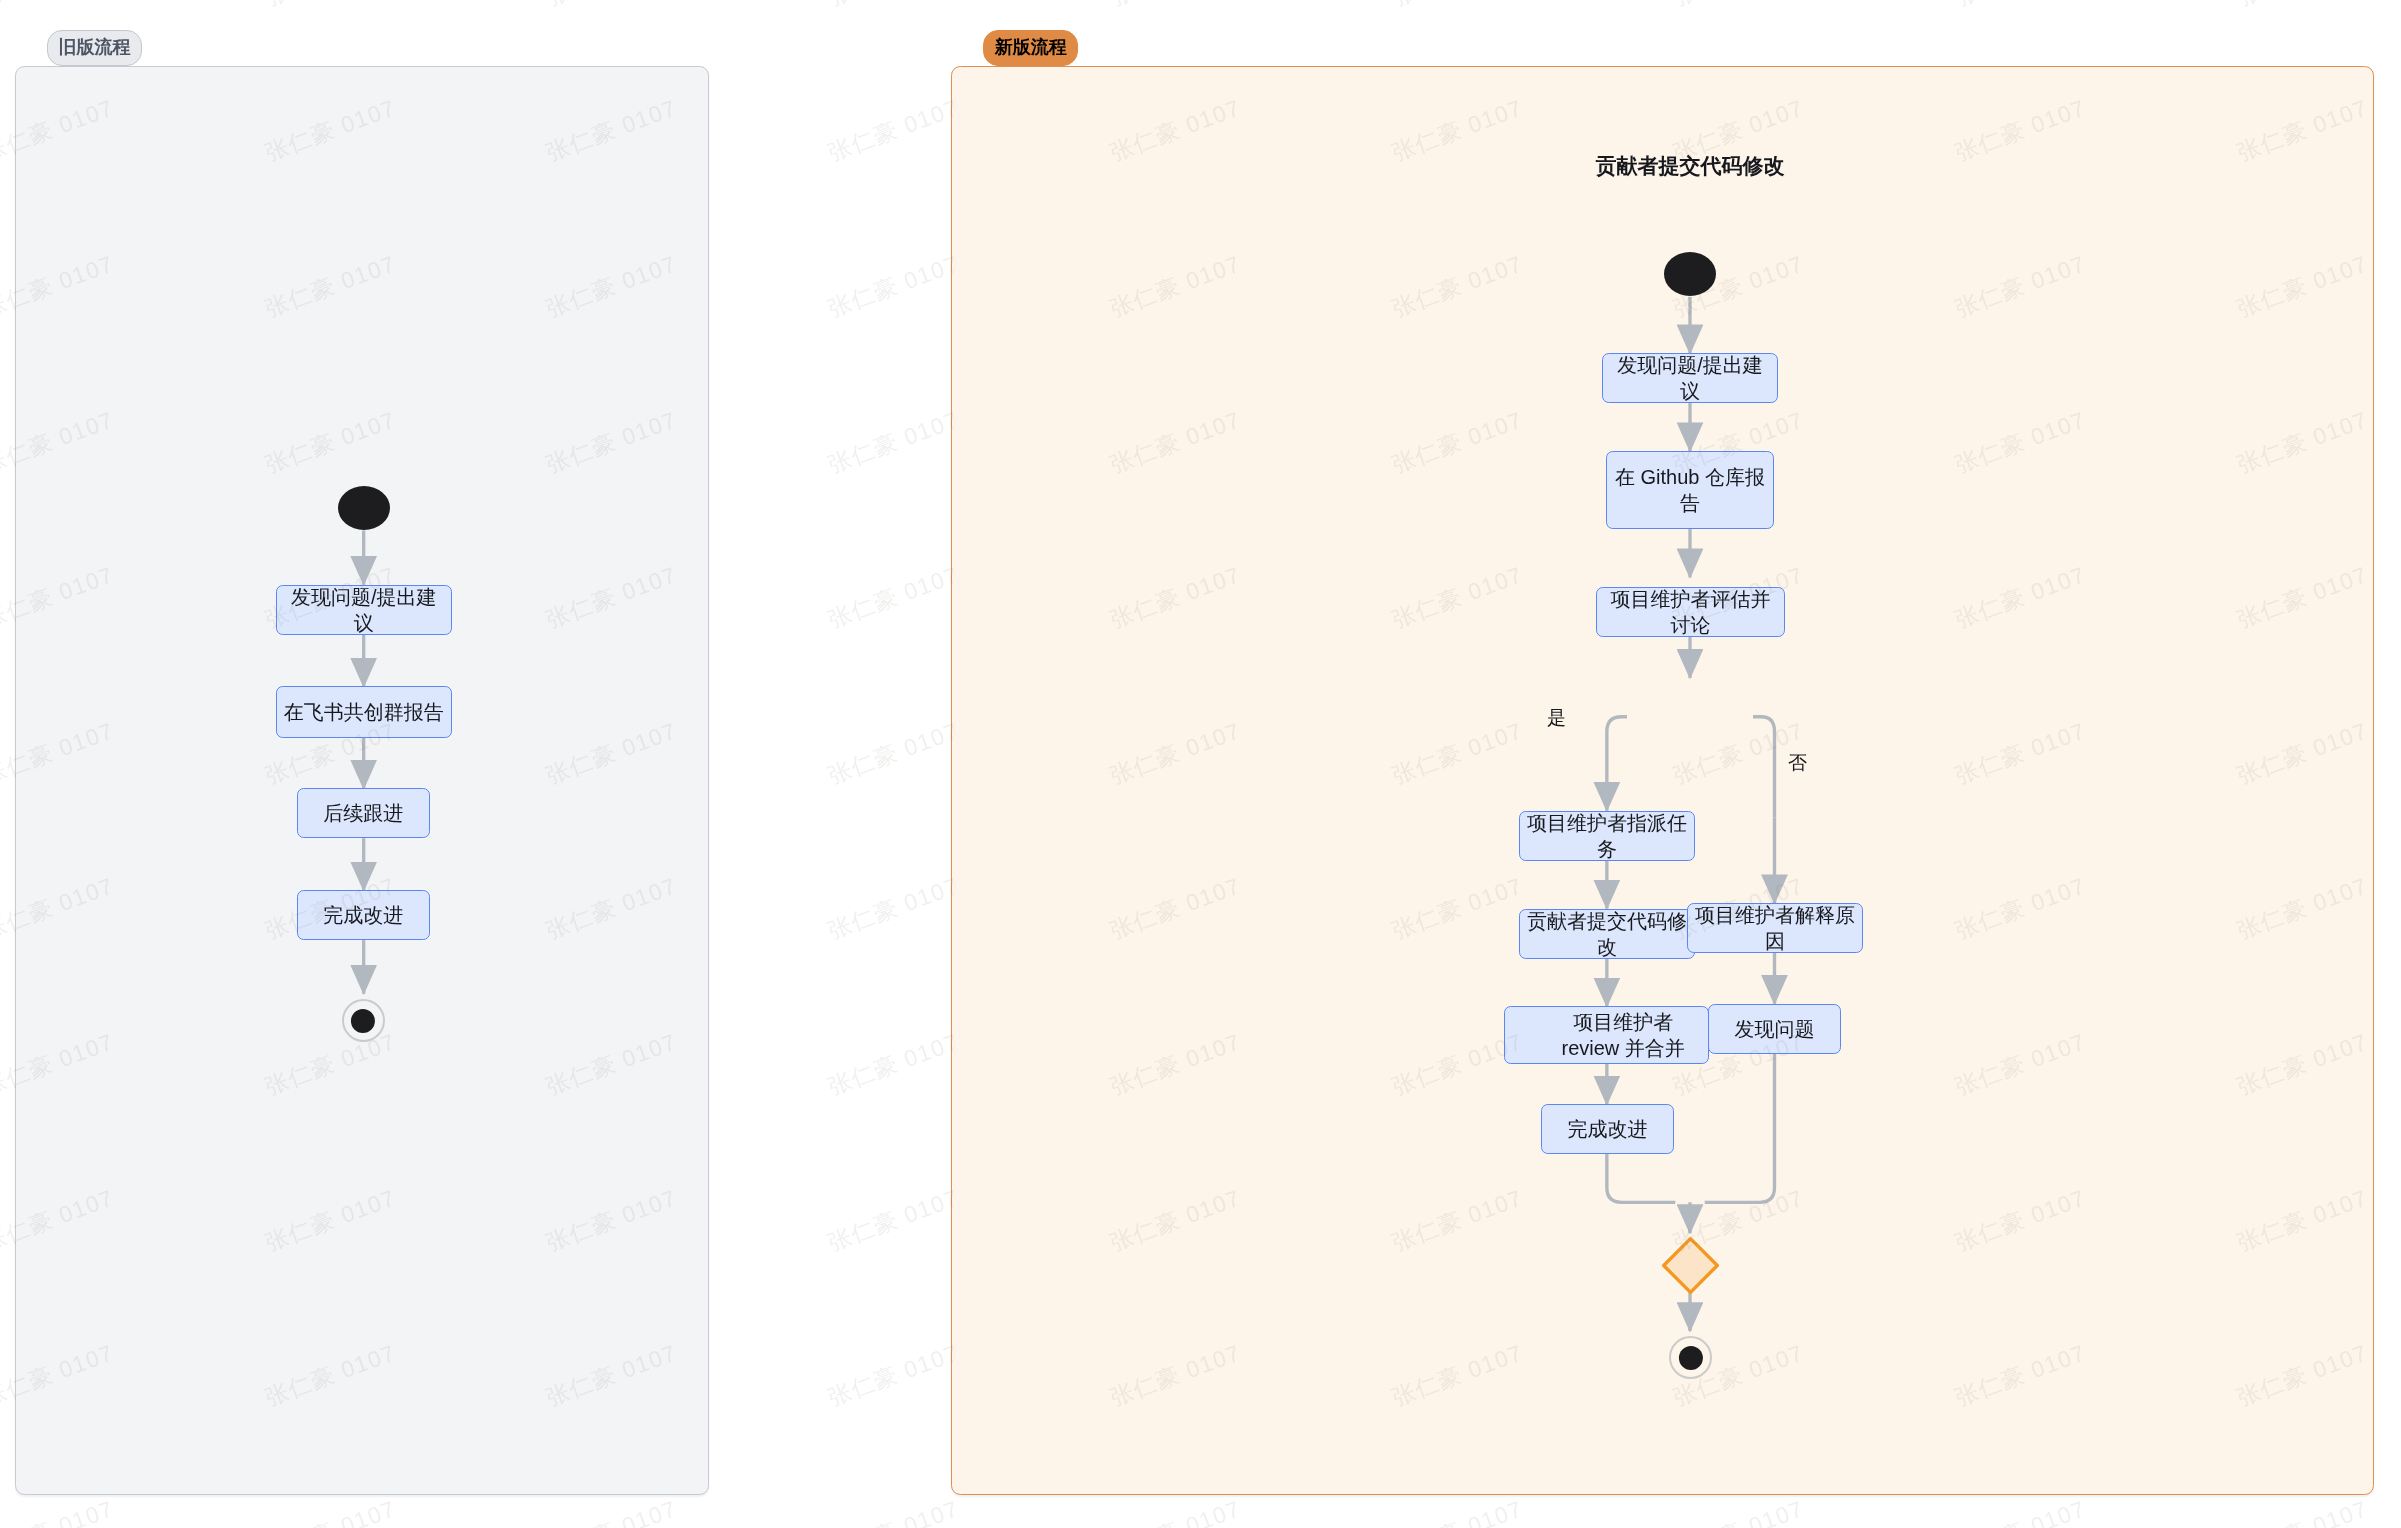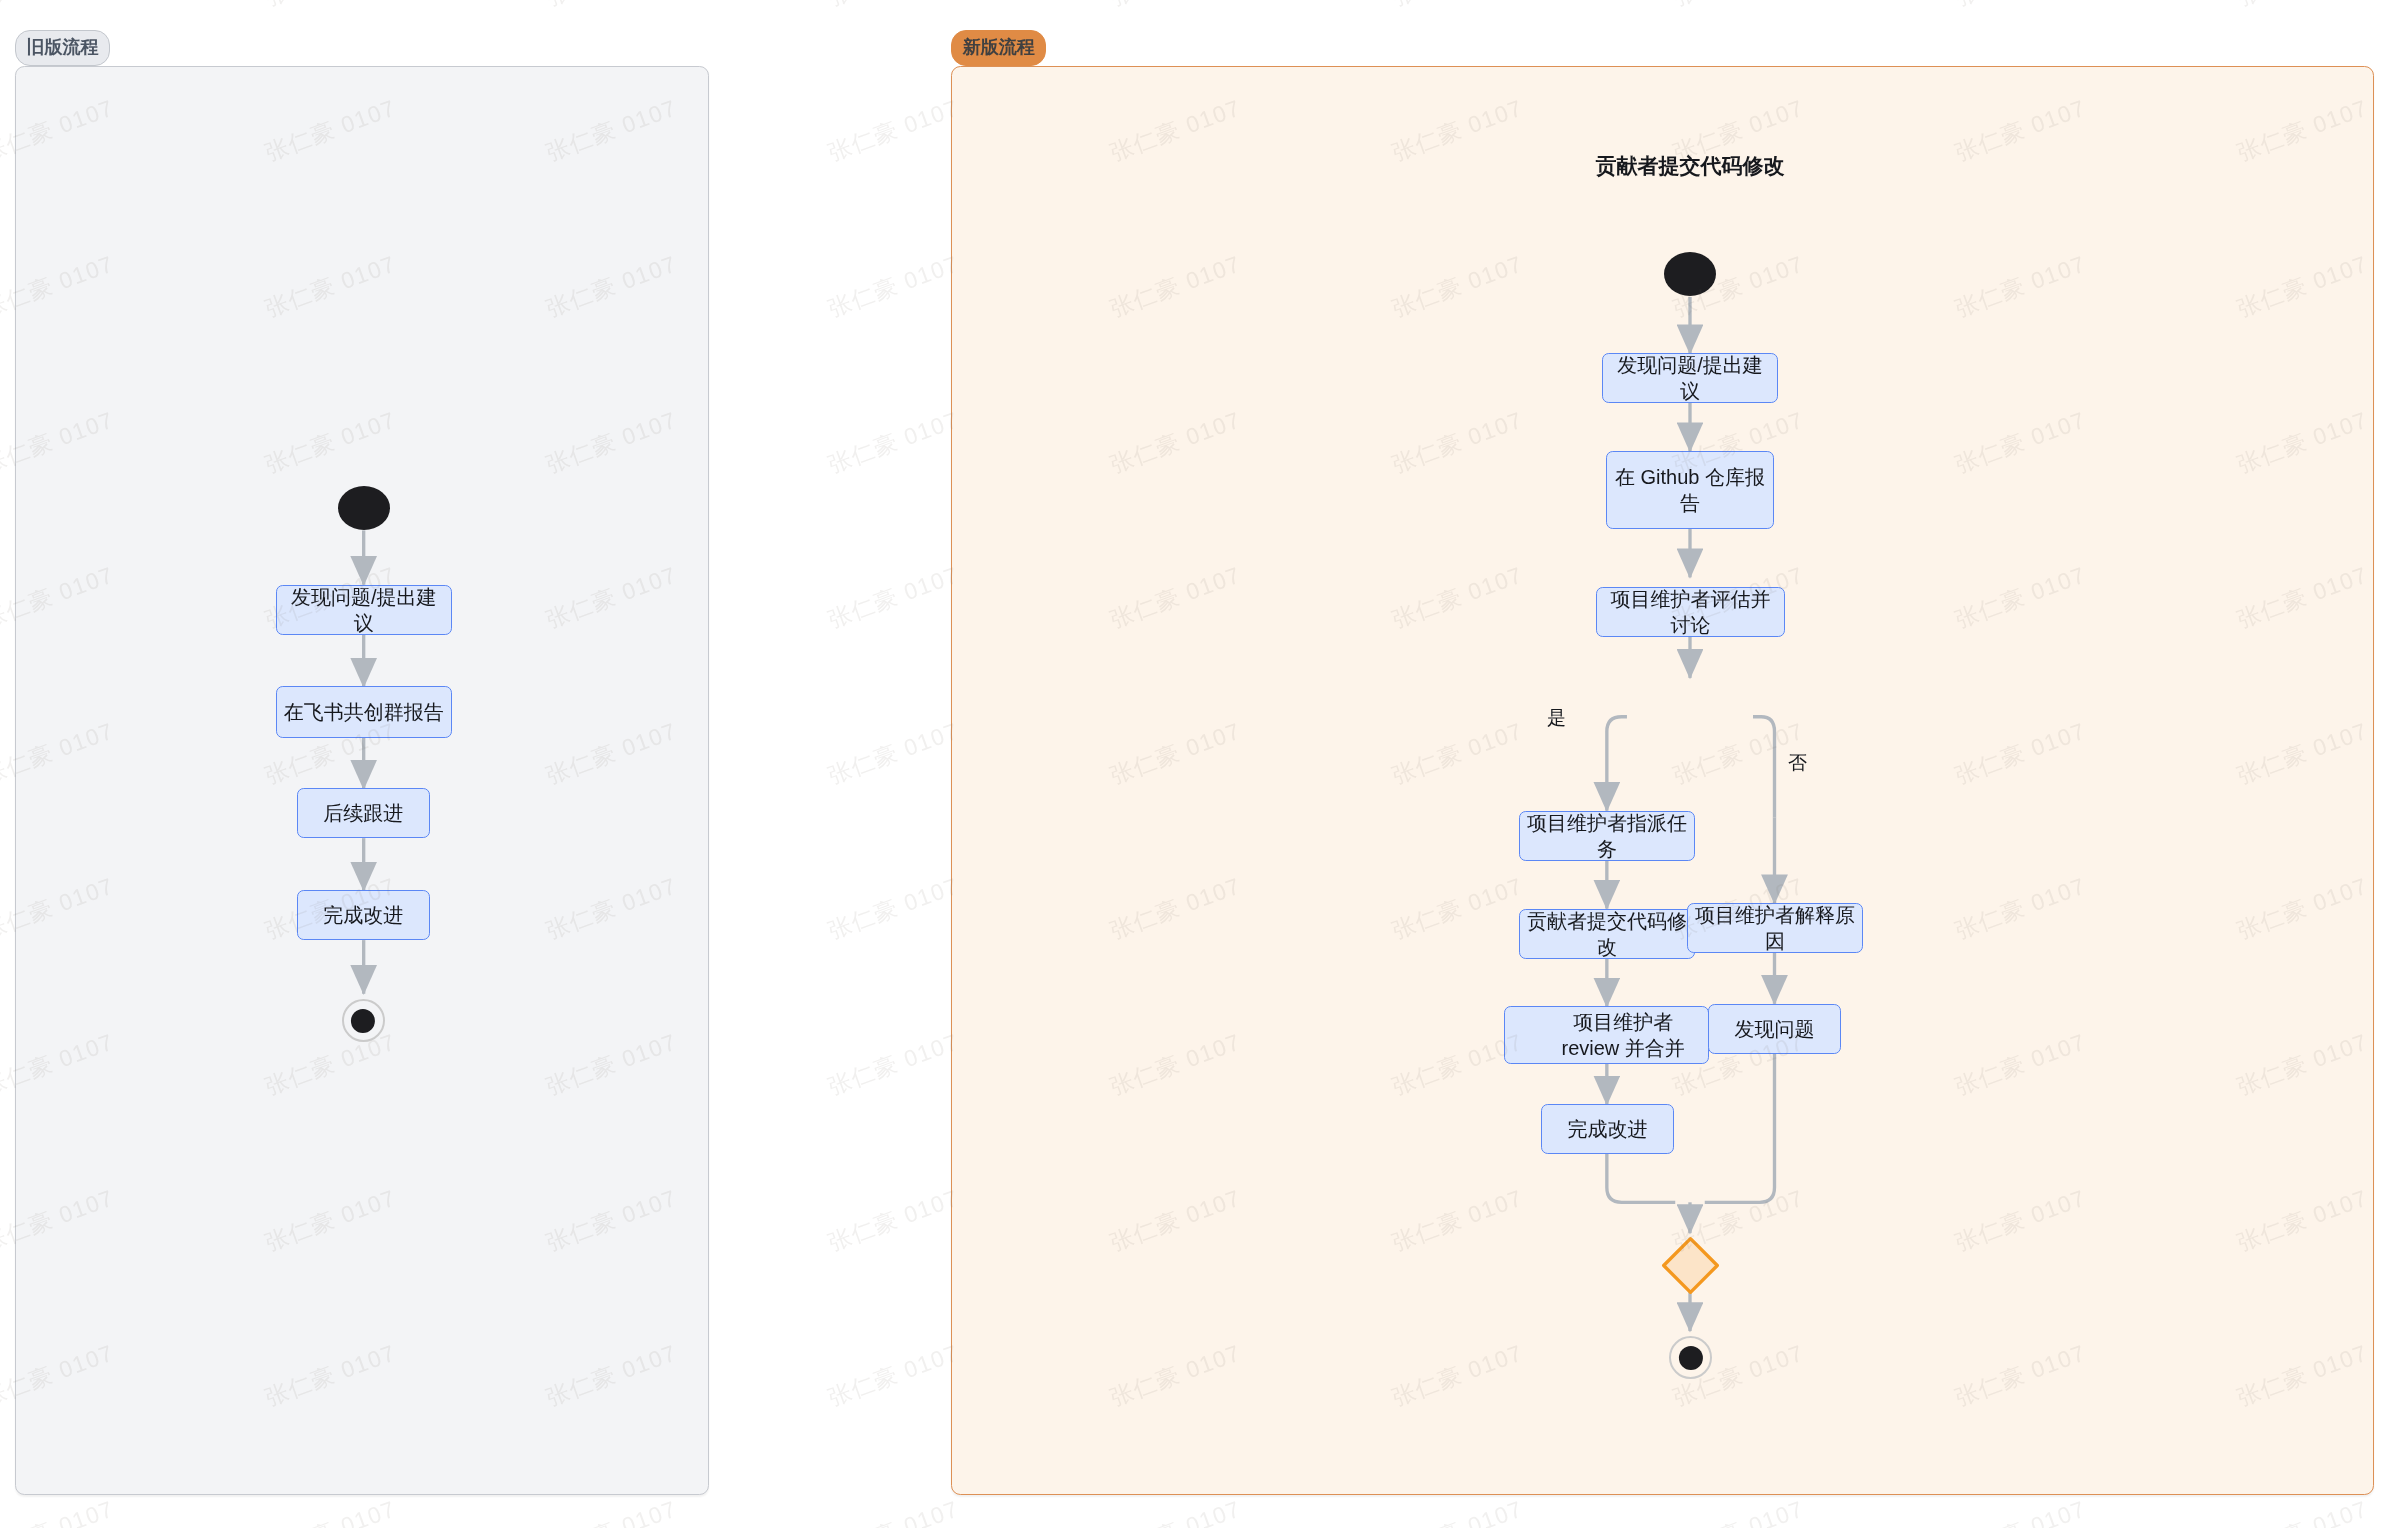--- a/index.html
+++ b/index.html
@@ -29,33 +29,34 @@
   
   .tab {
     position: absolute;
     font-size: 18px;
     line-height: 1;
     padding: 7.4px 10.7px 8.7px 10.7px;
     border-radius: 15px;
     z-index: 30;
     white-space: nowrap;
     font-family: "Liberation Sans", sans-serif;
+    margin-left: 32px;
   }
   .tab-old {
     left: 14.8px; top: 29.5px;
     background: #e8eaee;
     border: 1px solid #c3c7cd;
     color: #4b5563;
     font-weight: 700;
   }
   .tab-new {
     left: 951px; top: 29.5px;
     background: #e08b45;
     border: 1px solid #e08b45;
-    color: #404040;
+    color: #000000;
     font-weight: 700;
   }
 
   
   .panel {
     position: absolute;
     border-radius: 9.4px;
     z-index: 5;
   }
   .panel-old {

